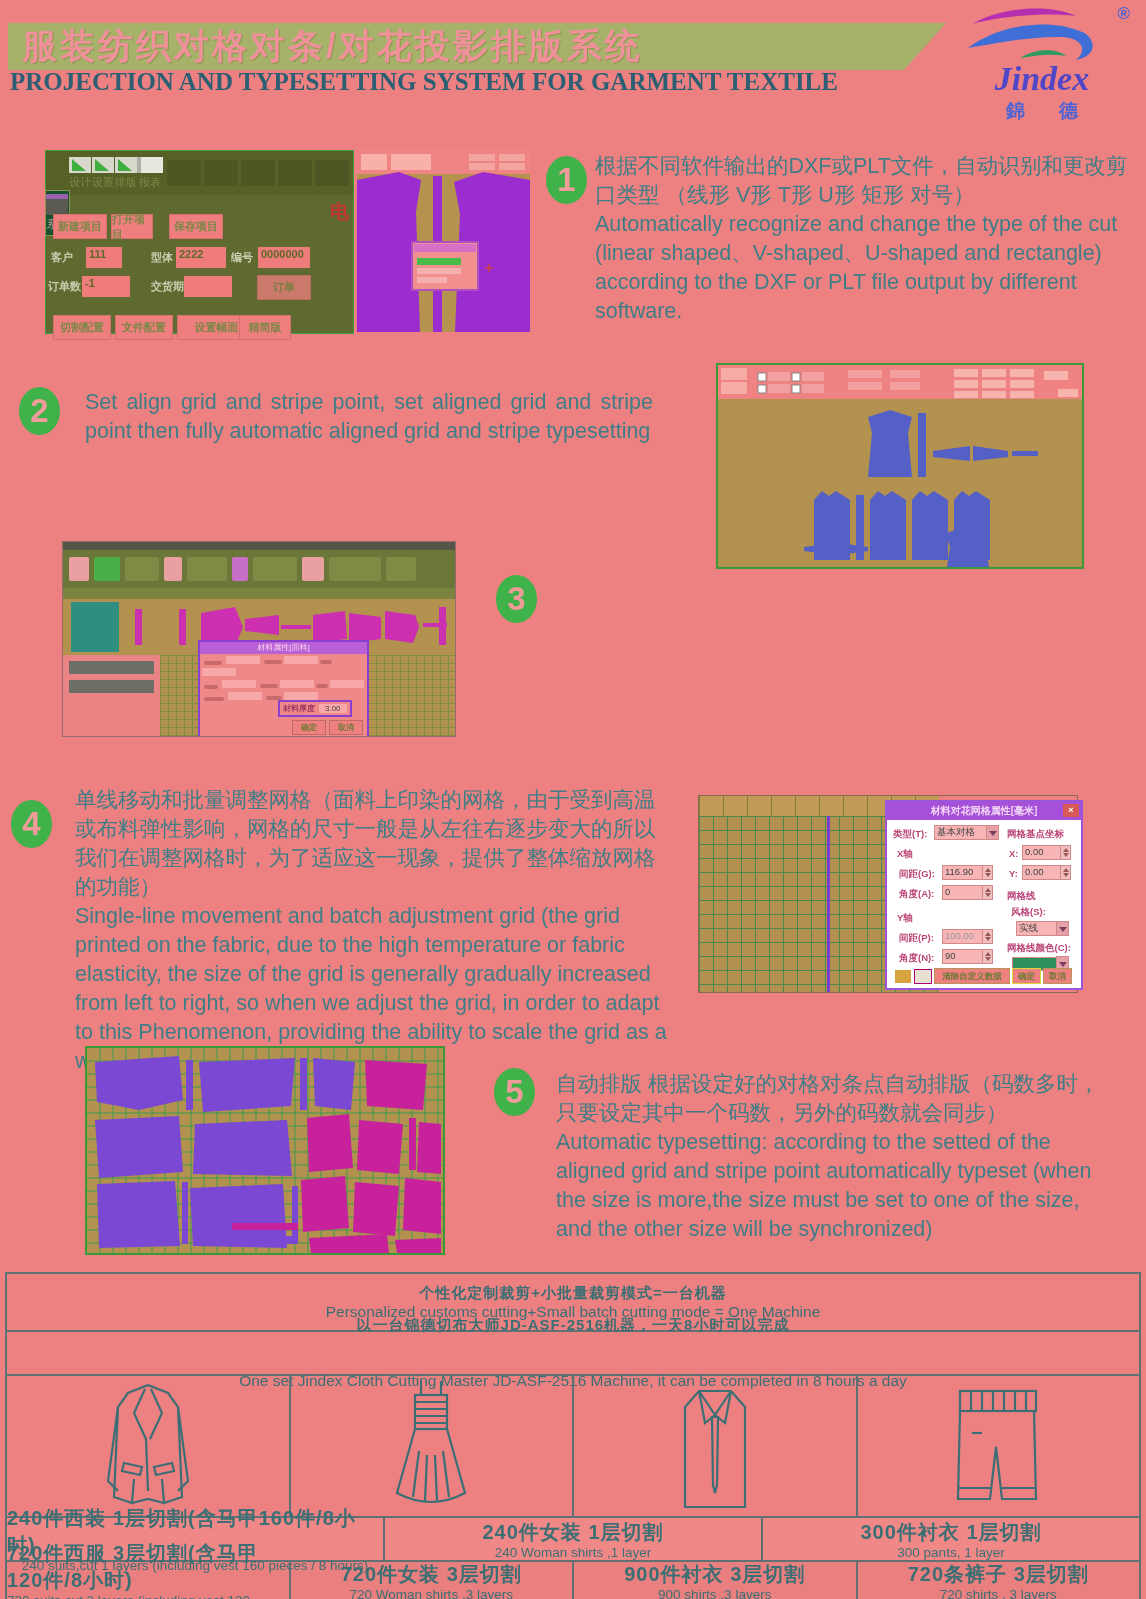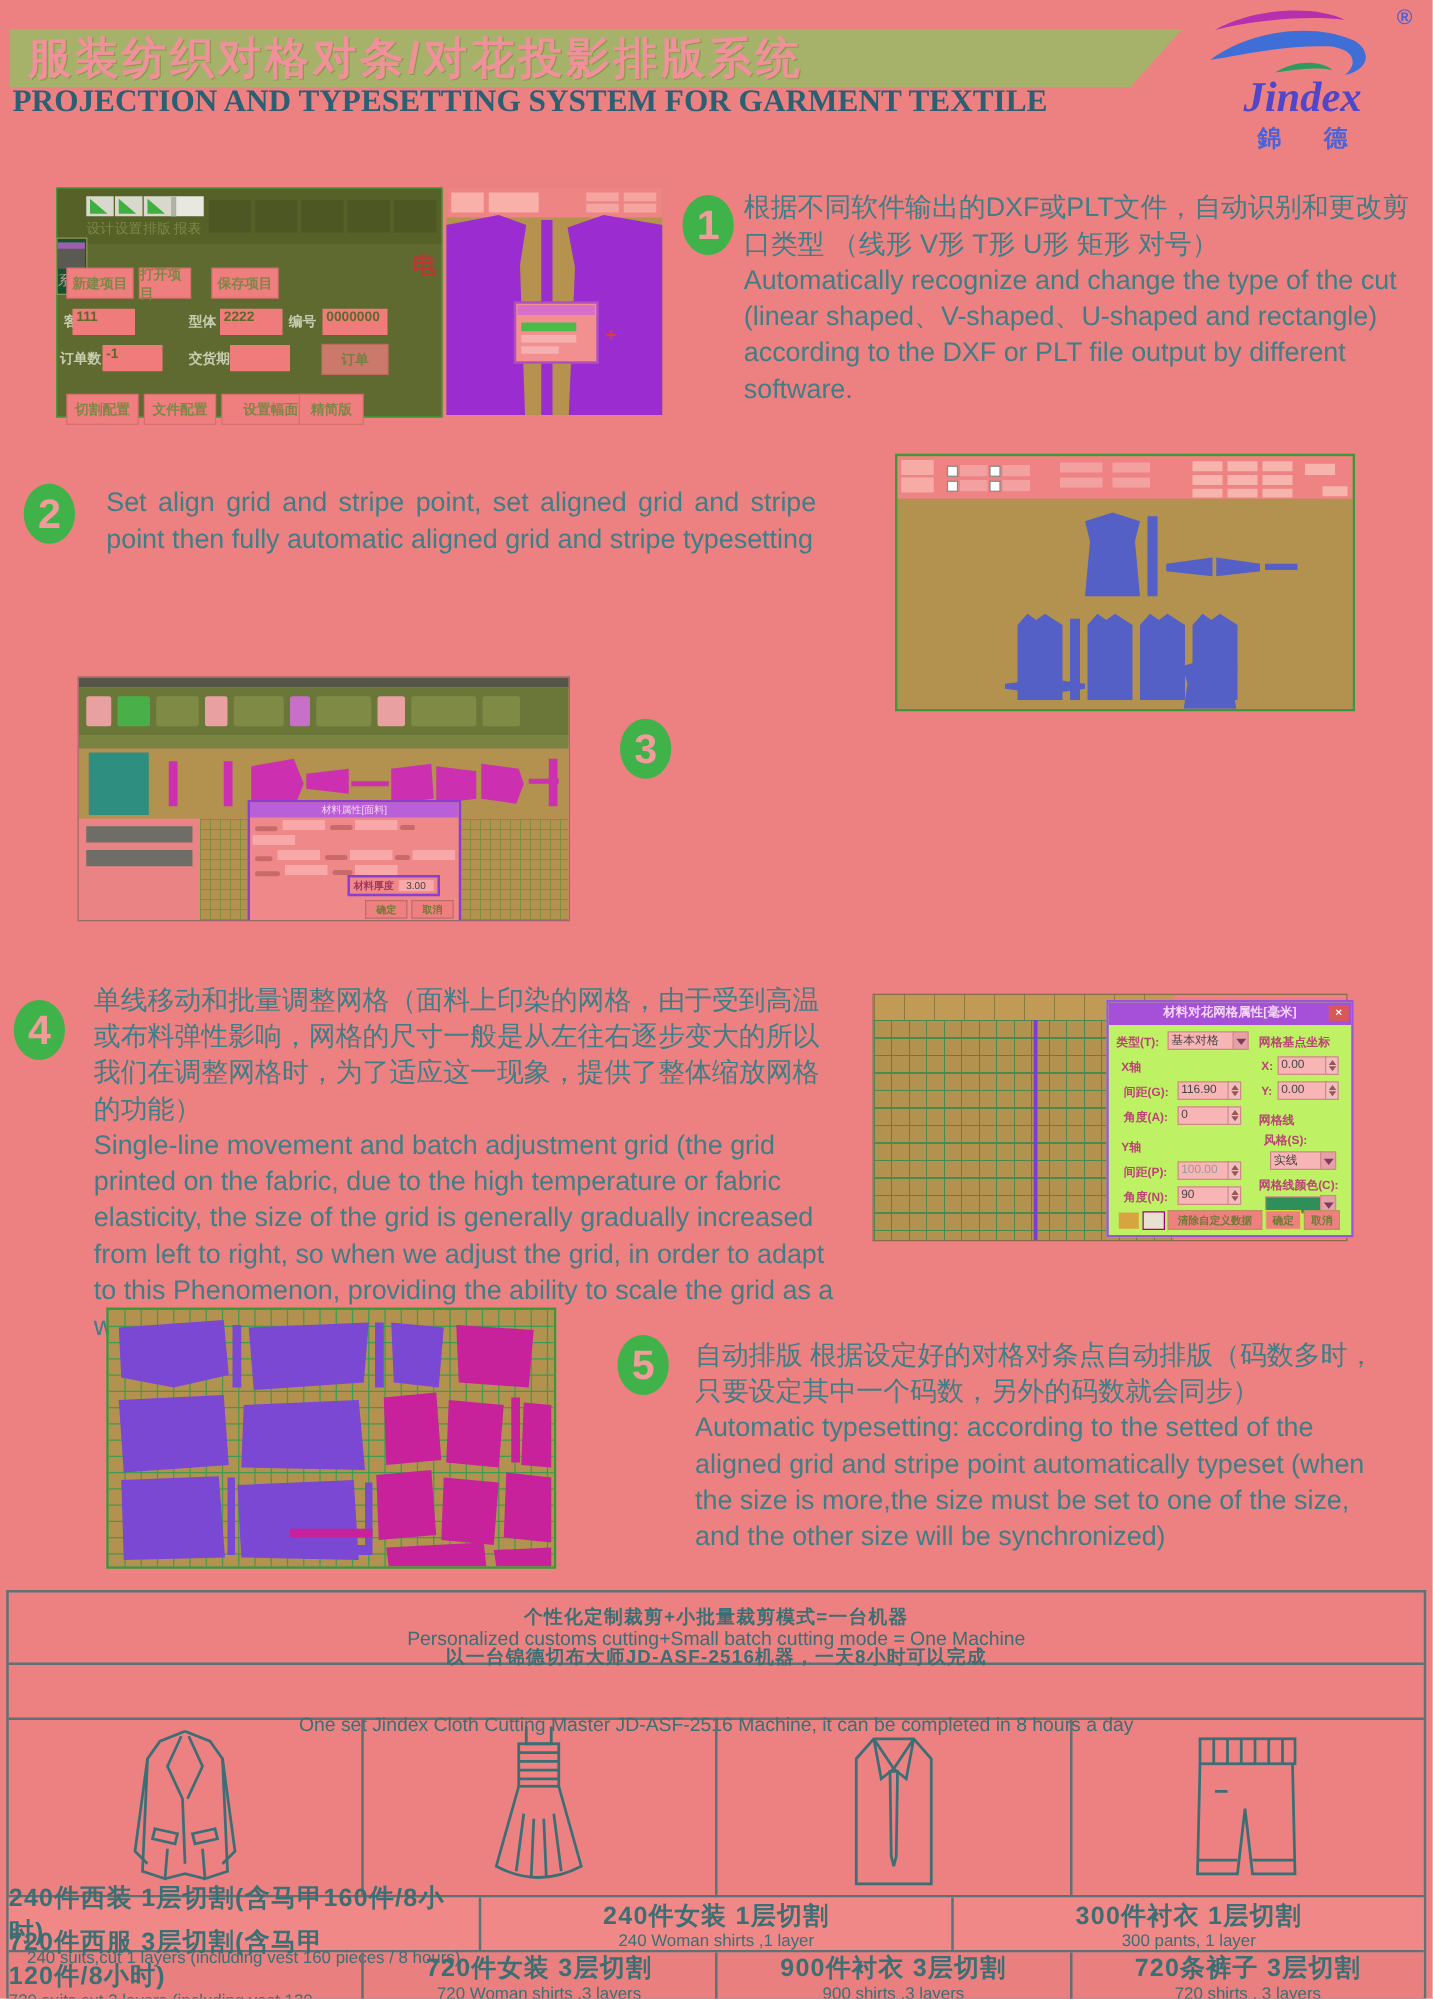--- a/index.html
+++ b/index.html
@@ -80,21 +80,21 @@
             font-weight:bold;text-align:center;line-height:13px;box-shadow:0 0 0 1px #c06a6a;}
 
   
   .shot5{position:absolute;left:698px;top:795px;width:378px;height:196px;border:1px solid #8a6a4a;}
   .s5-band{position:absolute;left:0;top:0;width:240px;height:20px;background:#c19a55;
     background-image:repeating-linear-gradient(to right,#8a7a40 0 1px,transparent 1px 24px);}
   .s5-grid{position:absolute;left:0;top:20px;width:240px;bottom:0;background:#b3914f;
     background-image:repeating-linear-gradient(to right,#4a8a4f 0 1px,transparent 1px 14px),
                      repeating-linear-gradient(to bottom,#4a8a4f 0 1px,transparent 1px 14px);}
   .s5-vline{position:absolute;left:128px;top:20px;width:3px;bottom:0;background:#7a3fd0;}
-  .dlg5{position:absolute;left:186px;top:4px;width:198px;height:190px;background:#bef264;
+  .dlg5{position:absolute;left:186px;top:4px;width:198px;height:190px;background:#ffffff;
         border:2px solid #9a55d8;box-sizing:border-box;font-size:9.5px;color:#bb4477;font-weight:bold;}
   .dlg5-tb{height:18px;background:#a64fd8;color:#f3d6f6;text-align:center;line-height:18px;
            font-size:10px;position:relative;}
   .dlg5-x{position:absolute;right:2px;top:2px;width:16px;height:13px;background:#d85858;color:#fff;
           font-size:9px;text-align:center;line-height:13px;}
   .f-lab{position:absolute;white-space:nowrap;}
   .f-inp{position:absolute;height:13px;background:#f8b5b5;color:#444;font-weight:normal;
          padding:0 2px;box-sizing:border-box;box-shadow:0 0 0 1px #d08888;}
   .spin{position:absolute;width:9px;height:13px;background:#f0c0c0;box-shadow:0 0 0 1px #d08888;}
   .spin:before,.spin:after{content:"";position:absolute;left:2px;border-left:3px solid transparent;
@@ -179,21 +179,21 @@
           <i></i>
         </span>
     </div>
     <span class="s1-elec">电</span>
 
     <span class="s1-btn" style="left:8px;top:64px;width:52px">新建项目</span>
     <span class="s1-btn" style="left:66px;top:64px;width:40px">打开项目</span>
     <span class="s1-btn" style="left:124px;top:64px;width:52px">保存项目</span>
 
     <span class="s1-lab" style="left:5px;top:99px">客户</span>
-    <span class="s1-inp" style="left:12px;top:96px;width:50px">111</span>
+    <span class="s1-inp" style="left:40px;top:96px;width:36px">111</span>
     <span class="s1-lab" style="left:105px;top:99px">型体</span>
     <span class="s1-inp" style="left:130px;top:96px;width:50px">2222</span>
     <span class="s1-lab" style="left:185px;top:99px">编号</span>
     <span class="s1-inp" style="left:212px;top:96px;width:52px">0000000</span>
 
     <span class="s1-lab" style="left:2px;top:128px">订单数</span>
     <span class="s1-inp" style="left:36px;top:125px;width:48px">-1</span>
     <span class="s1-lab" style="left:105px;top:128px">交货期</span>
     <span class="s1-inp" style="left:138px;top:125px;width:48px"></span>
     <span class="s1-btn" style="left:212px;top:125px;width:52px;opacity:.75">订单</span>

